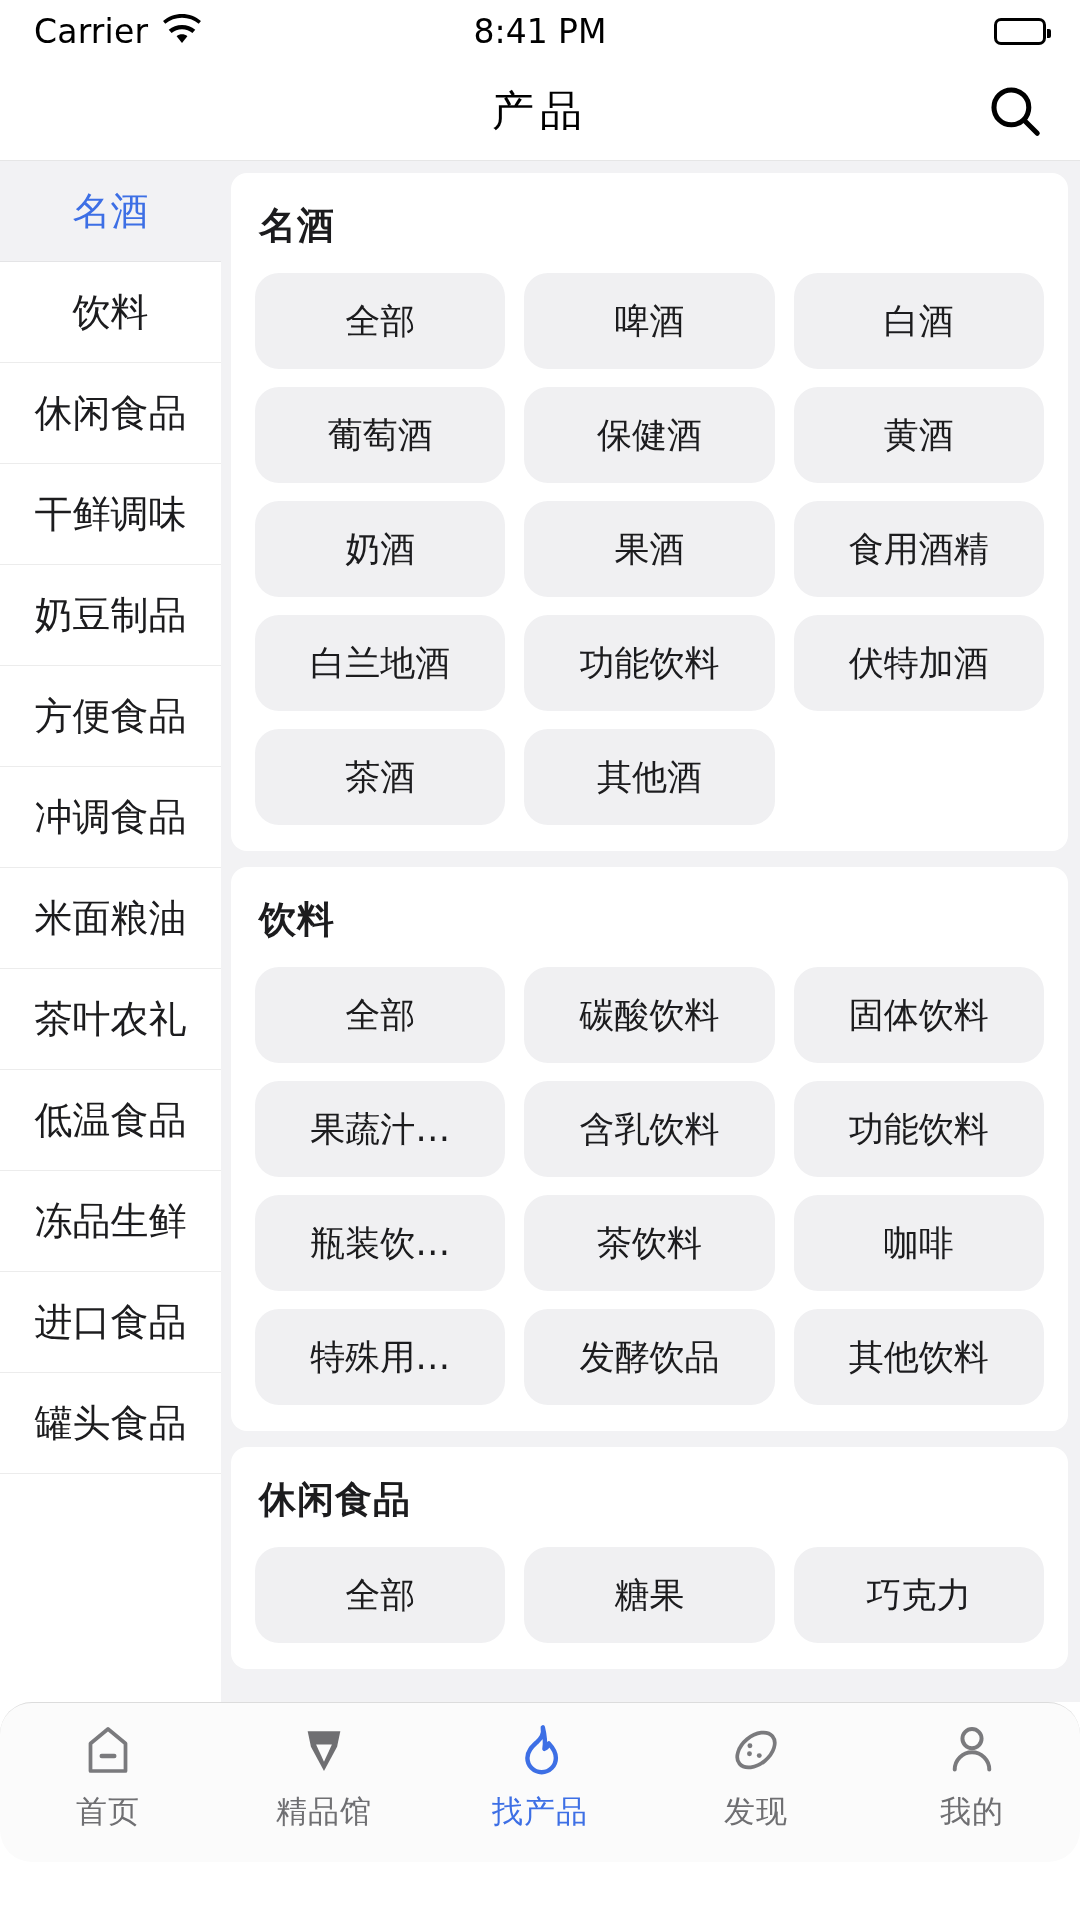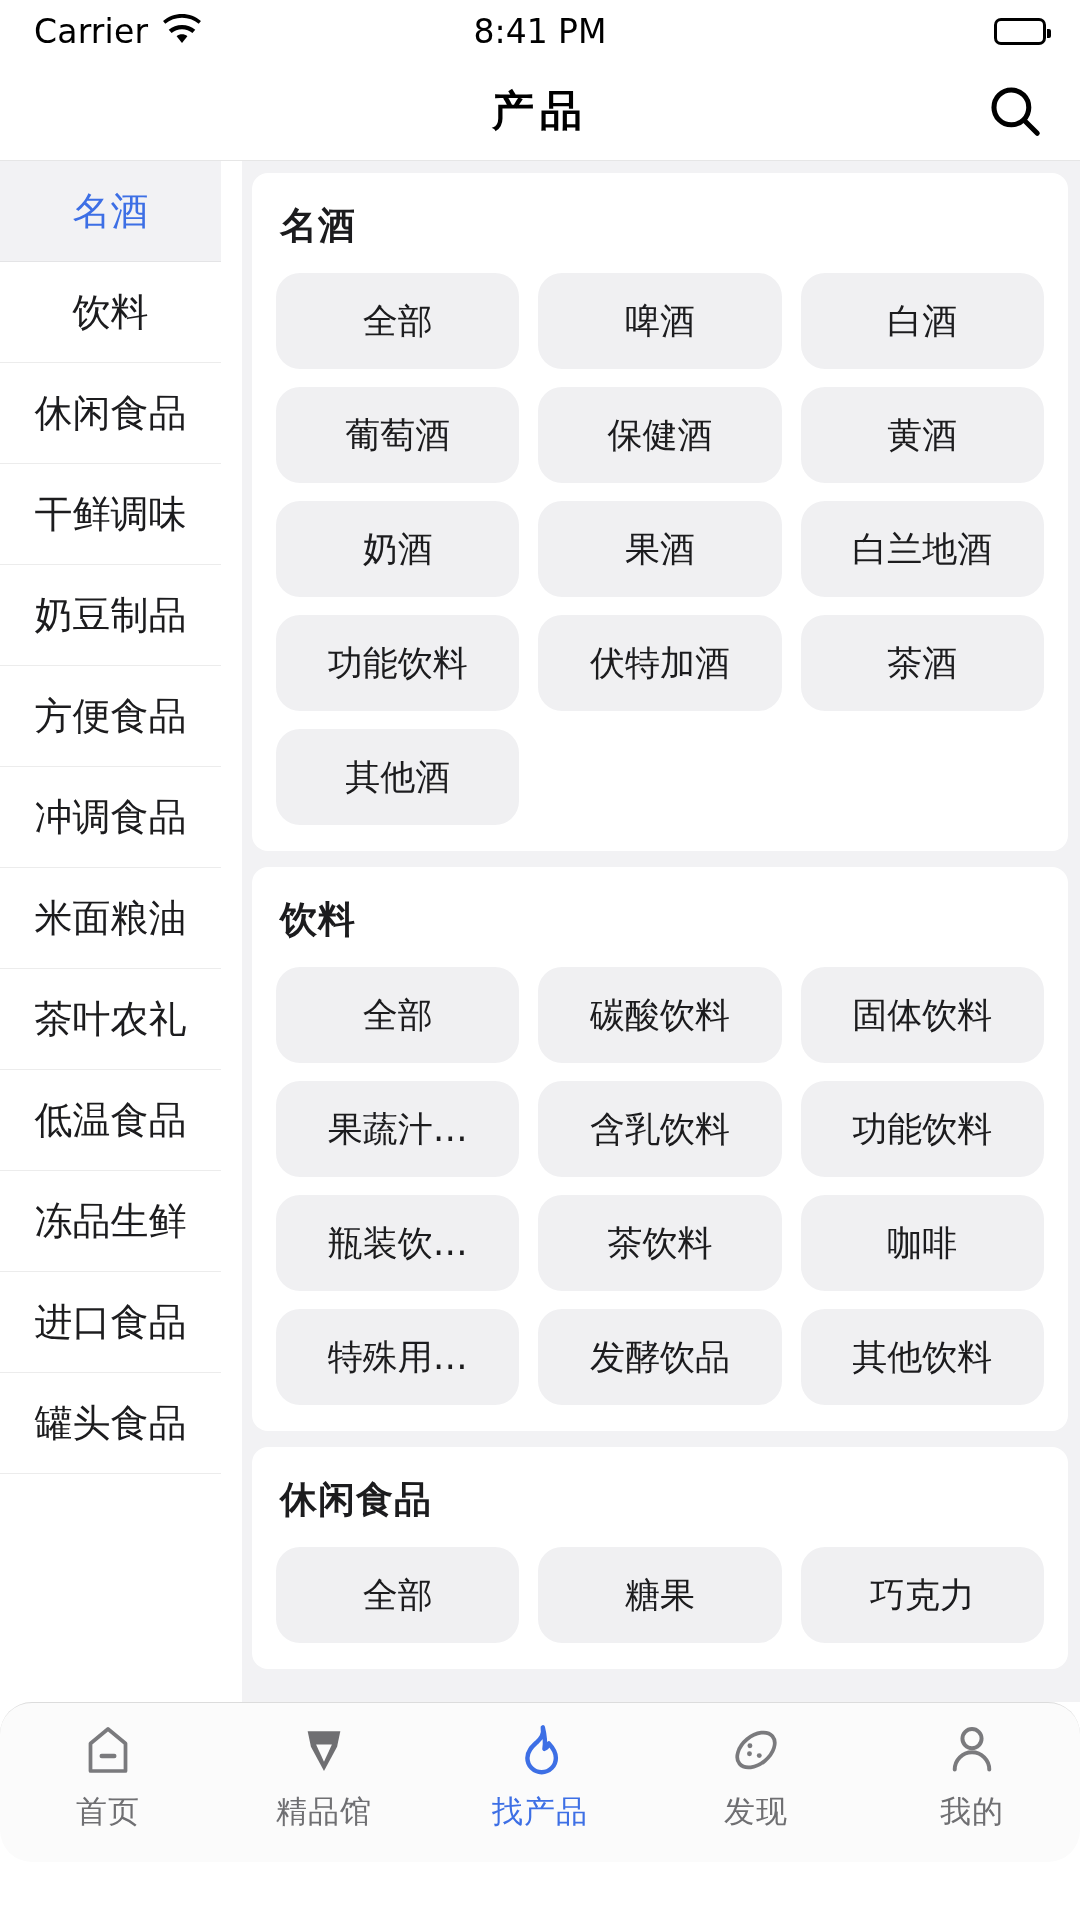--- a/index.html
+++ b/index.html
@@ -31,28 +31,28 @@
   .batt { width: 52px; height: 27px; border: 3px solid #000; border-radius: 7px; position: relative; padding: 3px; }
   .batt::after { content: ""; position: absolute; right: -8px; top: 8px; width: 4px; height: 9px; background: #000; border-radius: 0 2px 2px 0; }
   .batt-fill { width: 100%; height: 100%; background: #000; border-radius: 2px; }
 
   
   .navbar {
     height: 98px; flex: 0 0 98px;
     display: flex; align-items: center; justify-content: center;
     position: relative; background: #ffffff;
   }
-  .nav-title { font-size: 42px; color: #000; letter-spacing: 6px; font-weight: 700; text-align: right; }
+  .nav-title { font-size: 42px; color: #000; letter-spacing: 6px; font-weight: 400; text-align: right; }
   .nav-search {
     position: absolute; right: 30px; top: 50%; transform: translateY(-50%);
     width: 70px; height: 70px; display: flex; align-items: center; justify-content: center;
   }
 
   
-  .body { flex: 1 1 auto; display: flex; min-height: 0; background: #ffffff; border-top: 1px solid #e6e6e6; gap: 21px; }
+  .body { flex: 1 1 auto; display: flex; min-height: 0; background: #ffffff; border-top: 1px solid #e6e6e6; }
 
   
   .sidebar {
     flex: 0 0 221px; width: 221px; height: 100%;
     background: #ffffff; overflow: hidden; position: relative;
   }
   .side-item {
     height: 101px; display: flex; align-items: center; justify-content: center;
     font-size: 38px; color: #1c1c1e; background: #ffffff;
     border-bottom: 1px solid #ececec;
@@ -181,20 +181,21 @@
           <div class="card-title">名酒</div>
           <div class="chips">
             <div class="chip">全部</div>
             <div class="chip">啤酒</div>
             <div class="chip">白酒</div>
             <div class="chip">葡萄酒</div>
             <div class="chip">保健酒</div>
             <div class="chip">黄酒</div>
             <div class="chip">奶酒</div>
             <div class="chip">果酒</div>
+            <div class="chip">食用酒精</div>
             <div class="chip">白兰地酒</div>
             <div class="chip">功能饮料</div>
             <div class="chip">伏特加酒</div>
             <div class="chip">茶酒</div>
             <div class="chip">其他酒</div>
           </div>
         </div>
         <div class="card">
           <div class="card-title">饮料</div>
           <div class="chips">

